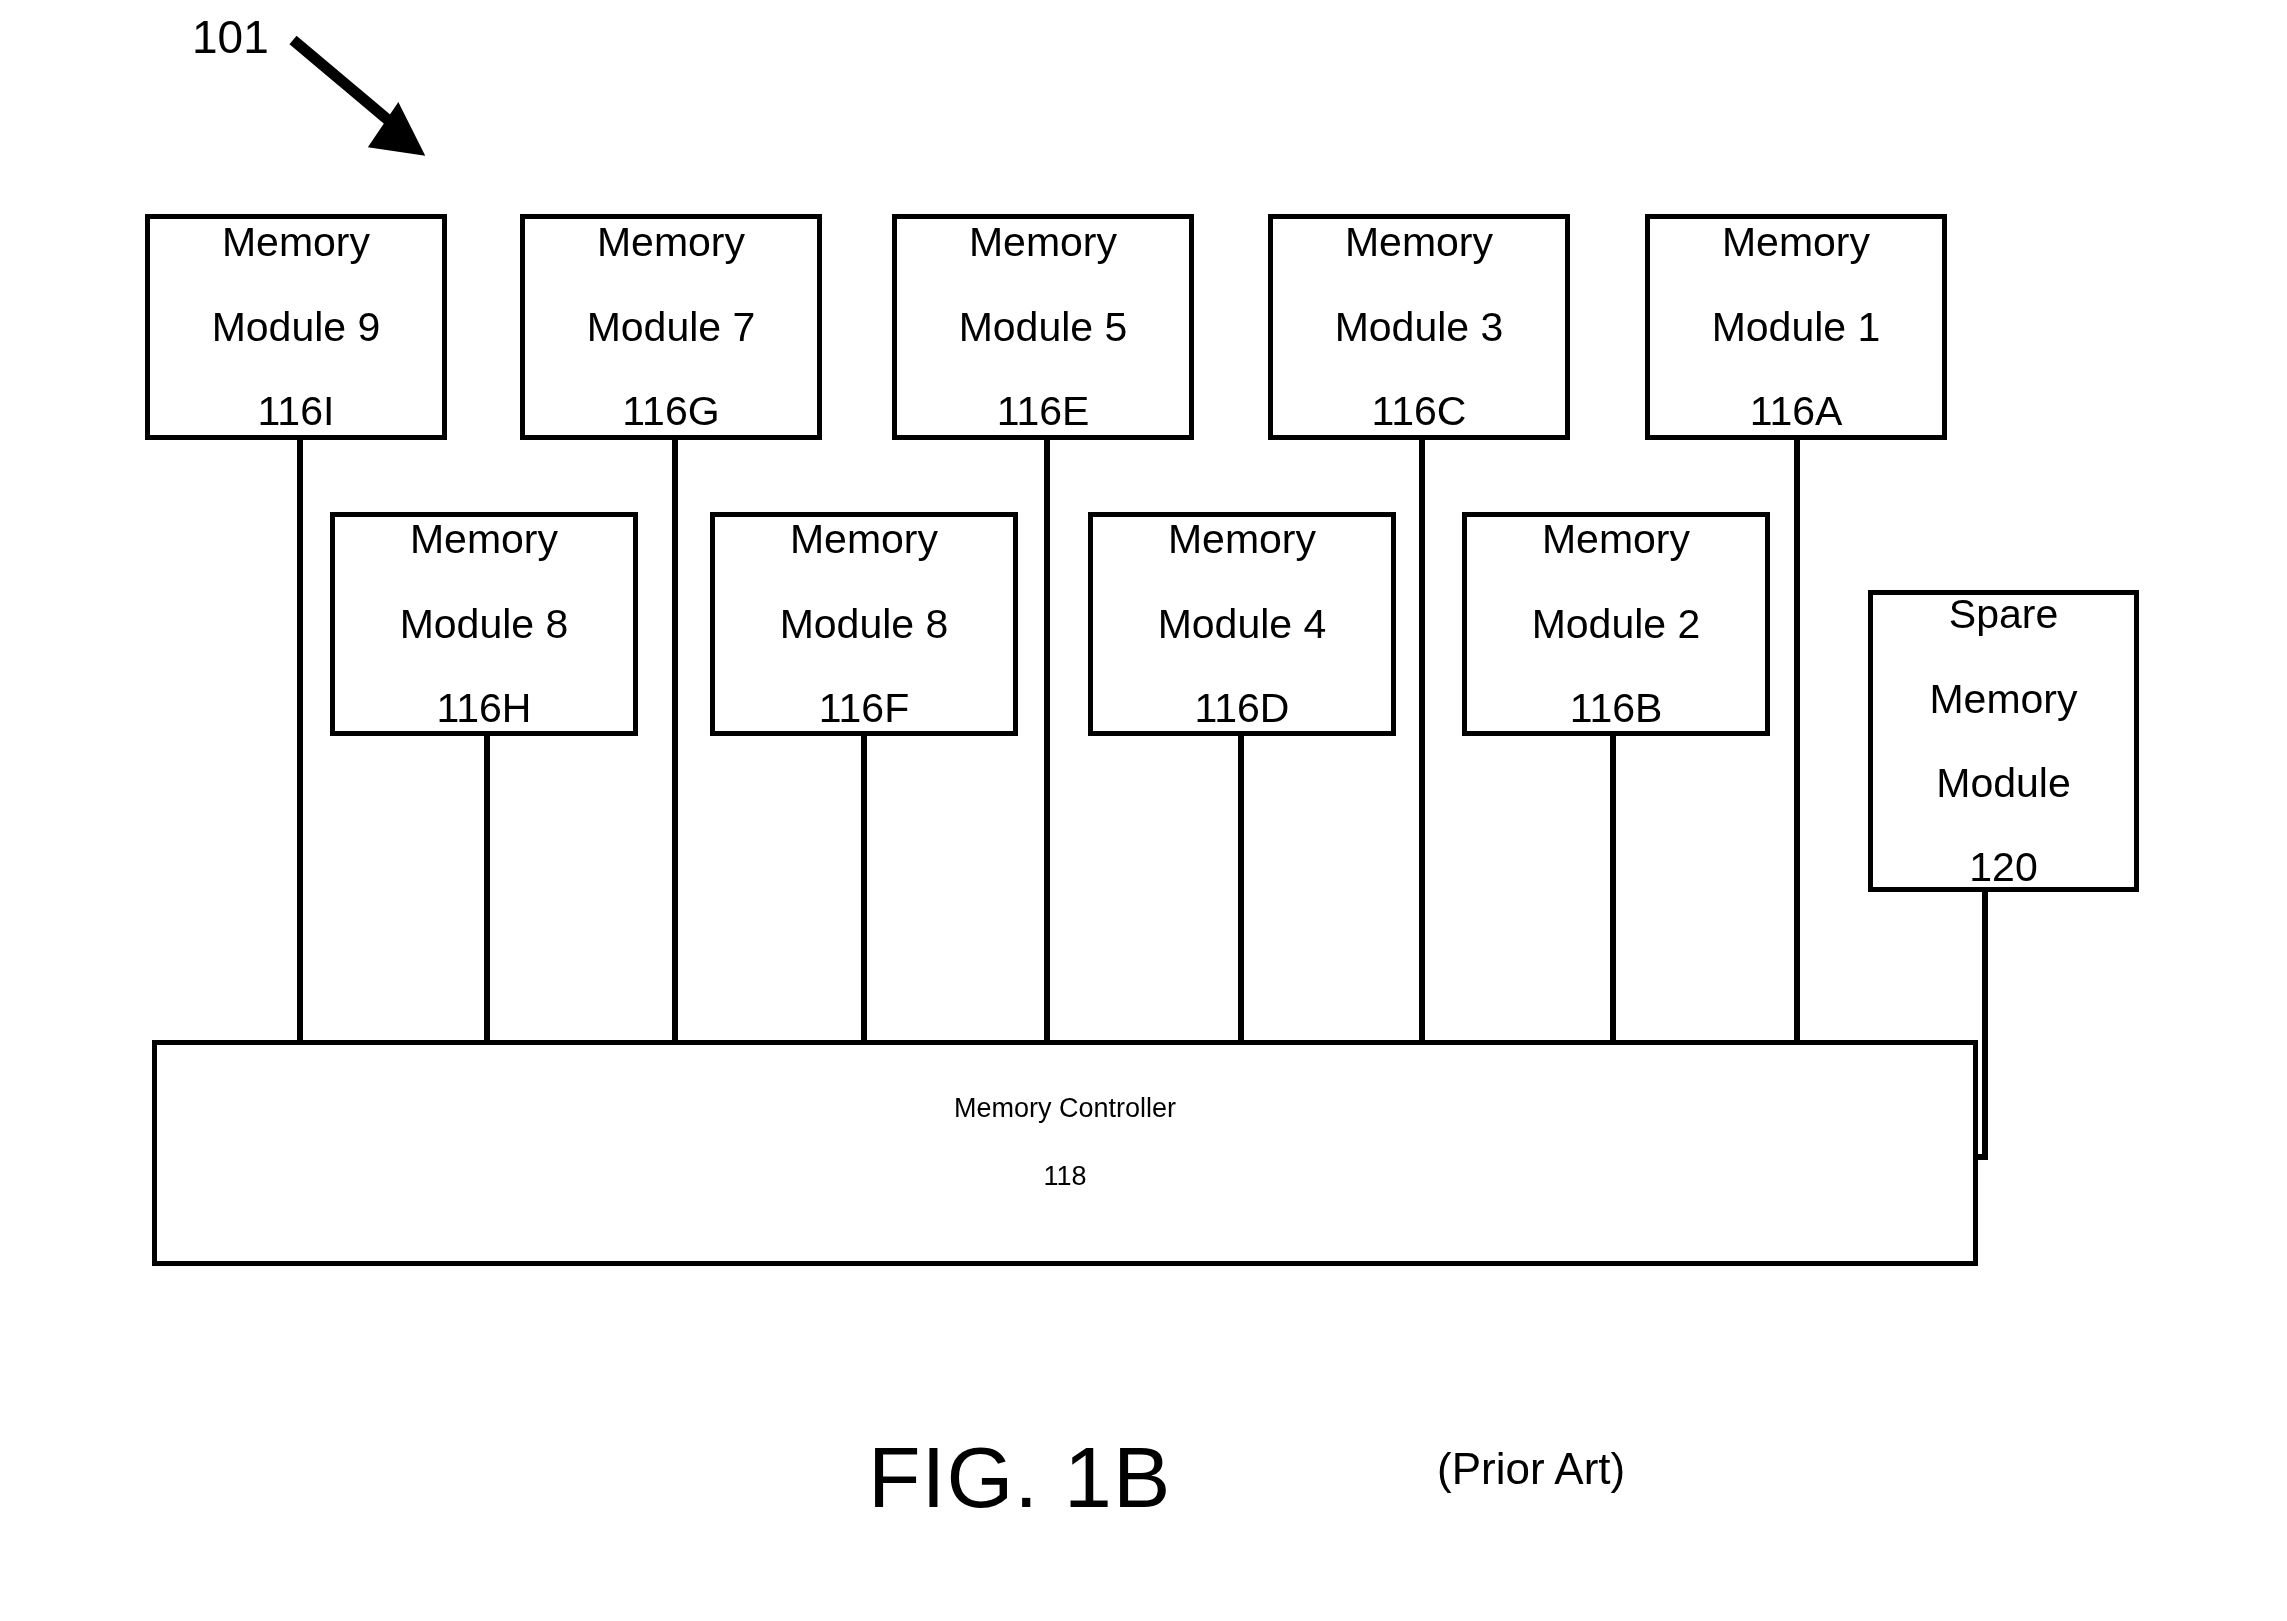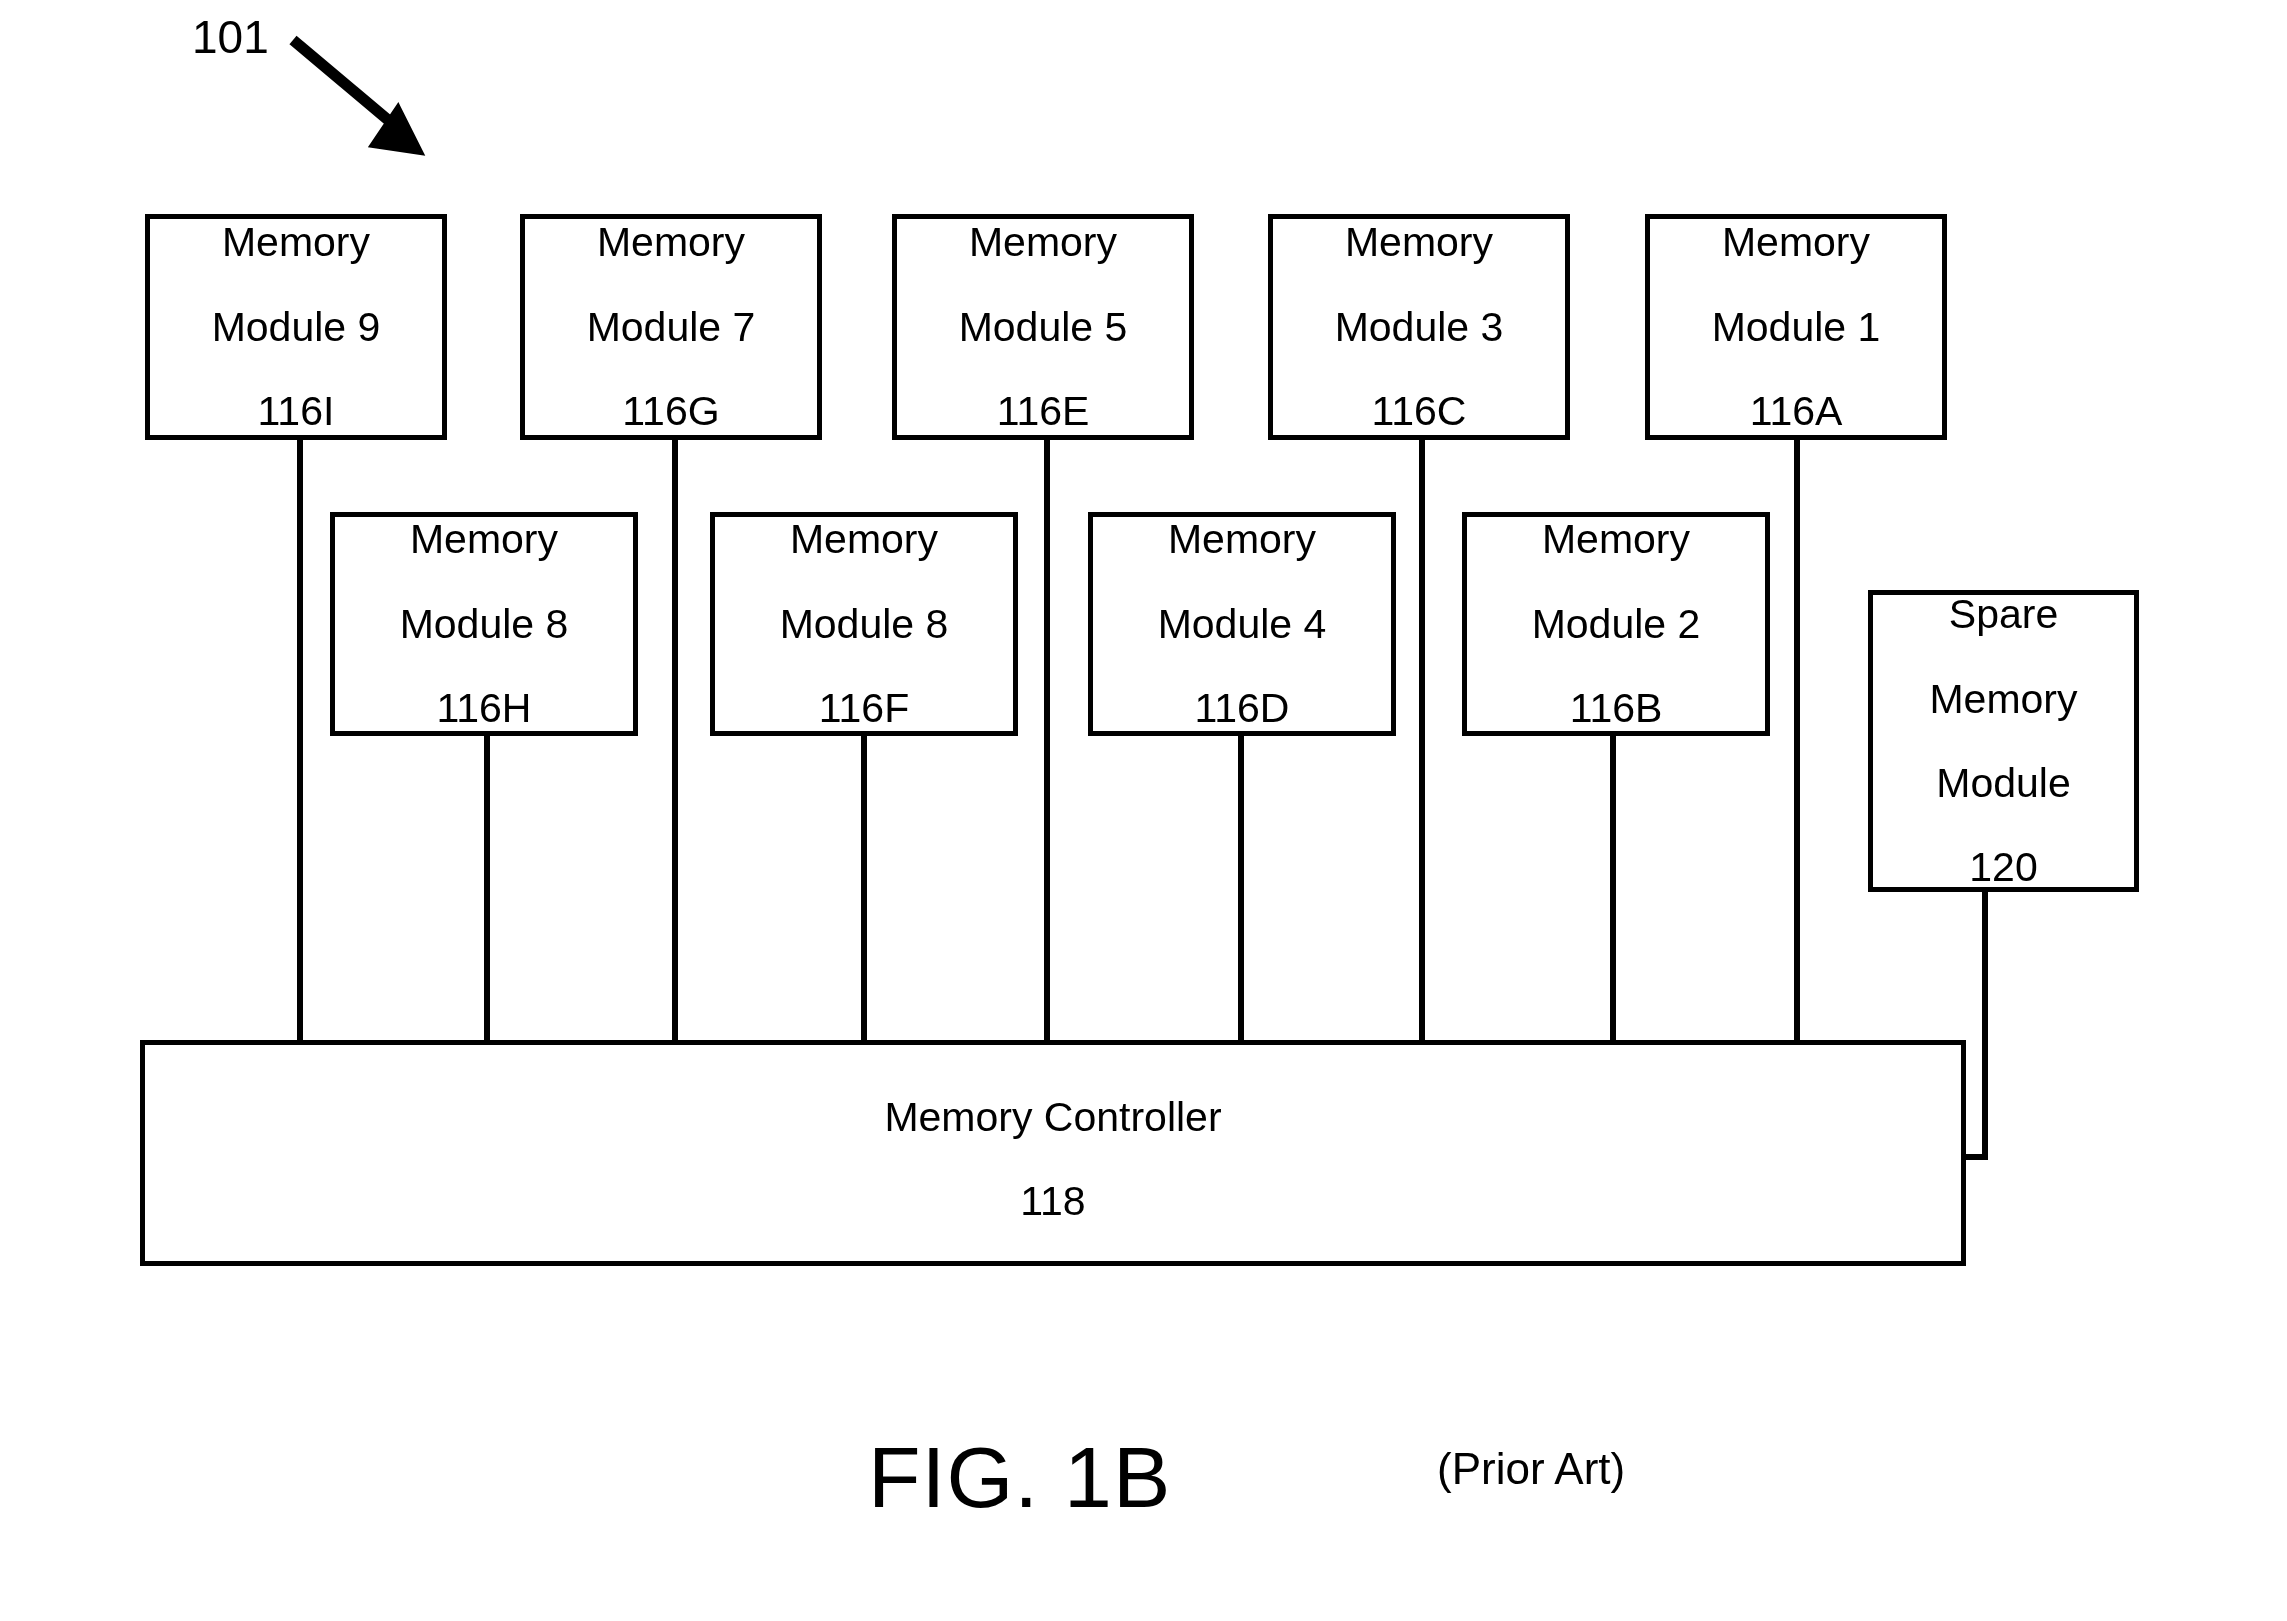--- a/index.html
+++ b/index.html
@@ -62,25 +62,25 @@
   .spare {
     left: 1868px;
     top: 590px;
     width: 271px;
     height: 302px;
     font-size: 41px;
   }
 
   
   .controller {
-    left: 140px;
+    left: 152px;
     top: 1040px;
     width: 1826px;
     height: 226px;
-    font-size: 41px;
+    font-size: 27px;
     justify-content: flex-start;
     padding-top: 48px;
   }
 
   
   .ref-101 {
     position: absolute;
     left: 192px;
     top: 10px;
     font-size: 46px;

